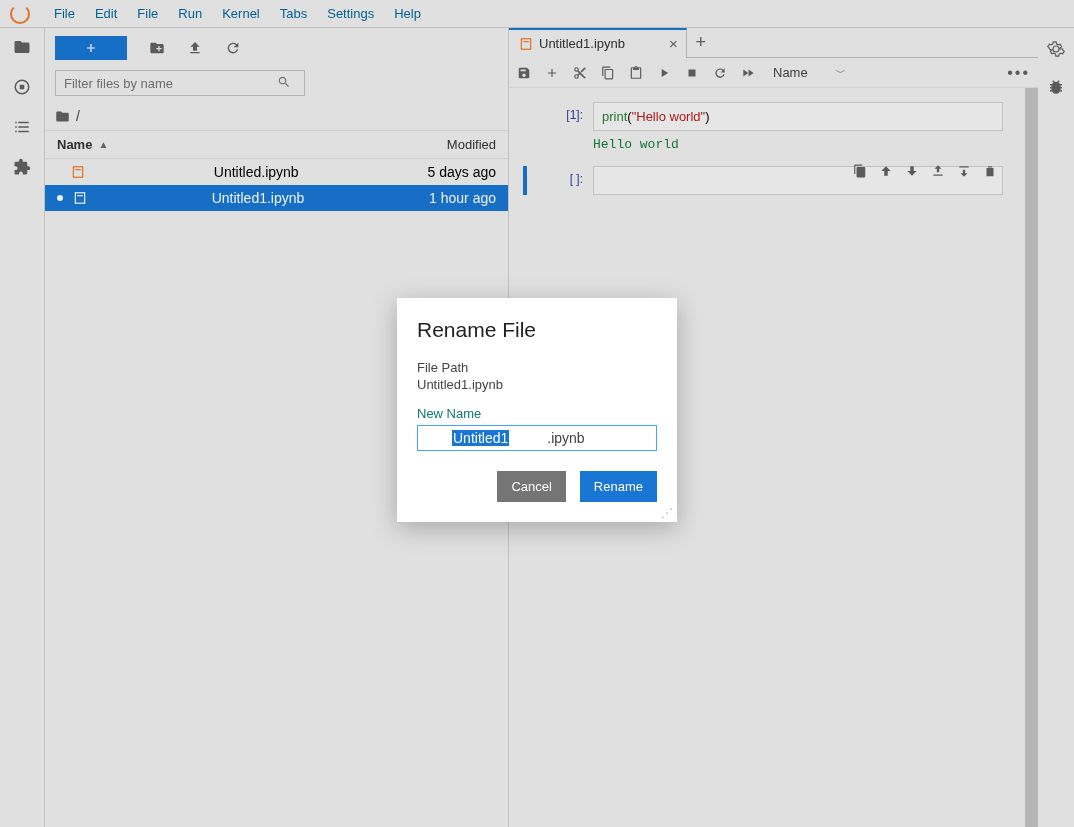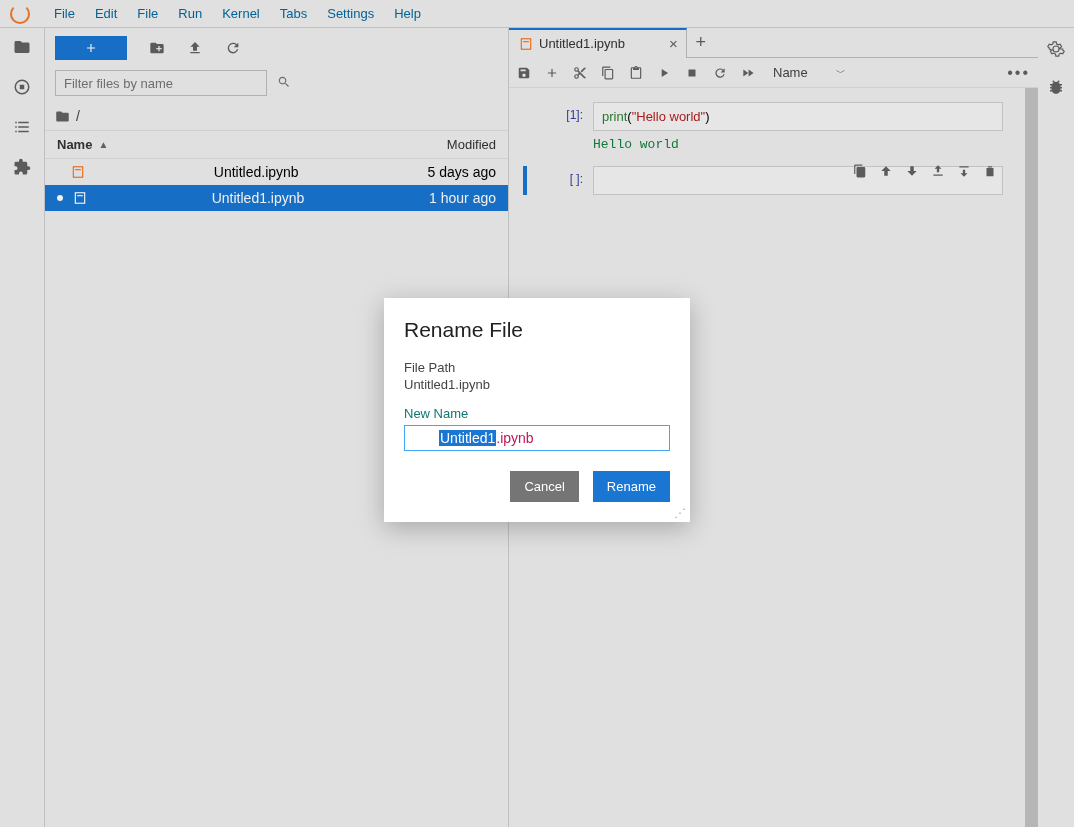--- a/index.html
+++ b/index.html
@@ -10,21 +10,21 @@
 .menubar .menu-item { padding: 4px 10px; cursor: default; }
 .content { flex: 1; display: flex; min-height: 0; }
 .sidebar-left { width: 45px; background: #eee; border-right: 1px solid #ccc; display: flex; flex-direction: column; align-items: center; padding-top: 10px; gap: 22px; }
 .sidebar-left .icon, .sidebar-right .icon { width: 18px; height: 18px; fill: #616161; }
 .sidebar-right { width: 36px; background: #eee; display: flex; flex-direction: column; align-items: center; padding-top: 12px; gap: 20px; }
 .panel-left { width: 464px; background: #eee; display: flex; flex-direction: column; border-right: 1px solid #ccc; }
 .file-toolbar { display: flex; align-items: center; padding: 8px 10px 6px 10px; gap: 22px; }
 .new-launcher { width: 72px; height: 24px; background: #1976d2; color: #fff; display: flex; align-items: center; justify-content: center; }
 .file-toolbar .tb-icon { width: 16px; height: 16px; fill: #616161; }
 .filter-wrap { margin: 4px 10px 6px 10px; position: relative; }
-.filter-input { width: 212px; height: 26px; border: 1px solid #bdbdbd; background: #eee; padding: 0 28px 0 8px; font-size: 13px; color: #444; }
+.filter-input { width: 250px; height: 26px; border: 1px solid #bdbdbd; background: #eee; padding: 0 28px 0 8px; font-size: 13px; color: #444; }
 .filter-search-icon { position: absolute; left: 222px; top: 5px; width: 14px; height: 14px; fill: #757575; }
 .breadcrumb { display: flex; align-items: center; padding: 6px 10px; font-size: 14px; color: #444; gap: 6px; }
 .breadcrumb .folder-icon { width: 15px; height: 15px; fill: #616161; }
 .file-header { display: flex; align-items: center; border-top: 1px solid #ddd; border-bottom: 1px solid #ddd; padding: 6px 12px; font-size: 13px; background: #eee; }
 .file-header .col-name { font-weight: 600; color: #333; flex: 1; display: flex; align-items: center; gap: 6px; }
 .file-header .sort-caret { font-size: 10px; color: #666; }
 .file-header .col-mod { color: #333; }
 .file-list { flex: 1; }
 .file-row { display: flex; align-items: center; padding: 5px 12px; font-size: 14px; gap: 8px; text-align: center; }
 .file-row .nb-icon { width: 14px; height: 14px; }
@@ -51,28 +51,28 @@
 .code .fn { color: #2e7d32; }
 .code .str { color: #b71c1c; }
 .output { display: flex; gap: 10px; margin: 4px 0 12px 0; }
 .output .prompt { visibility: hidden; }
 .output .out-text { color: #15803d; padding: 2px 0; font-family: Liberation Mono, monospace; }
 .cell2-wrap { position: relative; }
 .cell2-bar { position: absolute; left: -18px; top: 0; bottom: 0; width: 4px; background: #1976d2; }
 .cell-actions { position: absolute; right: 6px; top: -2px; display: flex; gap: 12px; }
 .cell-actions .a-icon { width: 14px; height: 14px; fill: #616161; }
 .modal-overlay { position: absolute; inset: 0; background: rgba(0,0,0,0.06); display: flex; align-items: center; justify-content: center; }
-.modal { width: 306px; background: #fff; box-shadow: 0 6px 24px rgba(0,0,0,0.25); padding: 20px; position: relative; transform: translateY(-4px); }
+.modal { width: 280px; background: #fff; box-shadow: 0 6px 24px rgba(0,0,0,0.25); padding: 20px; position: relative; transform: translateY(-4px); }
 .modal h2 { font-size: 21px; font-weight: 400; color: #212121; margin-bottom: 18px; }
 .modal .label { font-size: 13px; color: #444; margin-bottom: 2px; }
 .modal .path { font-size: 13px; color: #444; margin-bottom: 14px; }
 .modal .newname-label { font-size: 13px; color: #0f766e; margin-bottom: 4px; }
 .rename-input-wrap { position: relative; display: flex; align-items: center; border: 1.5px solid #42a5f5; padding: 4px 6px; font-size: 14px; }
 .rename-input-wrap .sel { background: #1976d2; color: #fff; padding: 0 1px; margin-left: 28px; }
-.rename-input-wrap .ext { color: #be185d; }
+.rename-input-wrap .ext { color: #404040; padding-left: 38px; }
 .modal .buttons { display: flex; justify-content: flex-end; gap: 14px; margin-top: 20px; }
 .btn { padding: 8px 14px; font-size: 13px; border: none; cursor: pointer; text-align: right; }
 .btn-cancel { background: #757575; color: #fff; }
 .btn-rename { background: #1976d2; color: #fff; }
 .modal .grip { position: absolute; right: 4px; bottom: 2px; font-size: 12px; color: #aaa; }
 svg { pointer-events: none; }
 </style>
 </head>
 <body>
 

